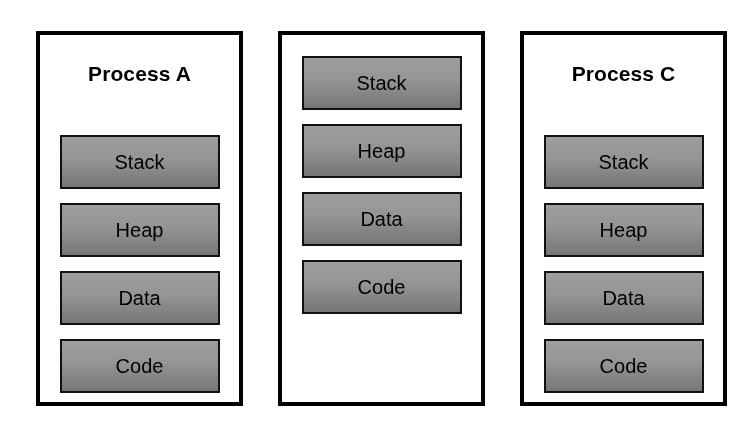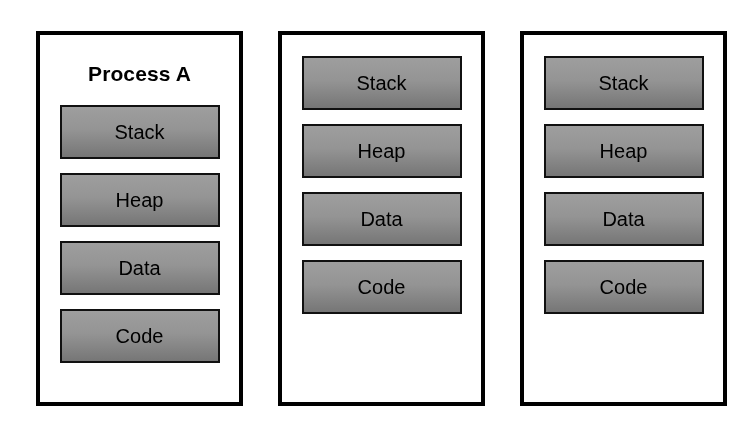--- a/index.html
+++ b/index.html
@@ -36,20 +36,21 @@
   .process-panel {
     box-sizing: border-box;
     width: 207px;
     height: 375px;
     border: 4px solid #000000;
     background: #ffffff;
     display: flex;
     flex-direction: column;
     align-items: center;
     padding: 0;
+    gap: 30px;
   }
 
   .process-title {
     font-size: 21px;
     font-weight: bold;
     color: #000000;
     line-height: 1;
     margin-top: 28px;
     margin-bottom: 0;
     letter-spacing: 0.1px;
@@ -119,20 +120,21 @@
         <div class="segment-box">
           <span class="segment-label">Data</span>
         </div>
         <div class="segment-box">
           <span class="segment-label">Code</span>
         </div>
       </div>
     </div>
 
     <div class="process-panel">
+      <div class="process-title">Process C</div>
       <div class="segments">
         <div class="segment-box">
           <span class="segment-label">Stack</span>
         </div>
         <div class="segment-box">
           <span class="segment-label">Heap</span>
         </div>
         <div class="segment-box">
           <span class="segment-label">Data</span>
         </div>

